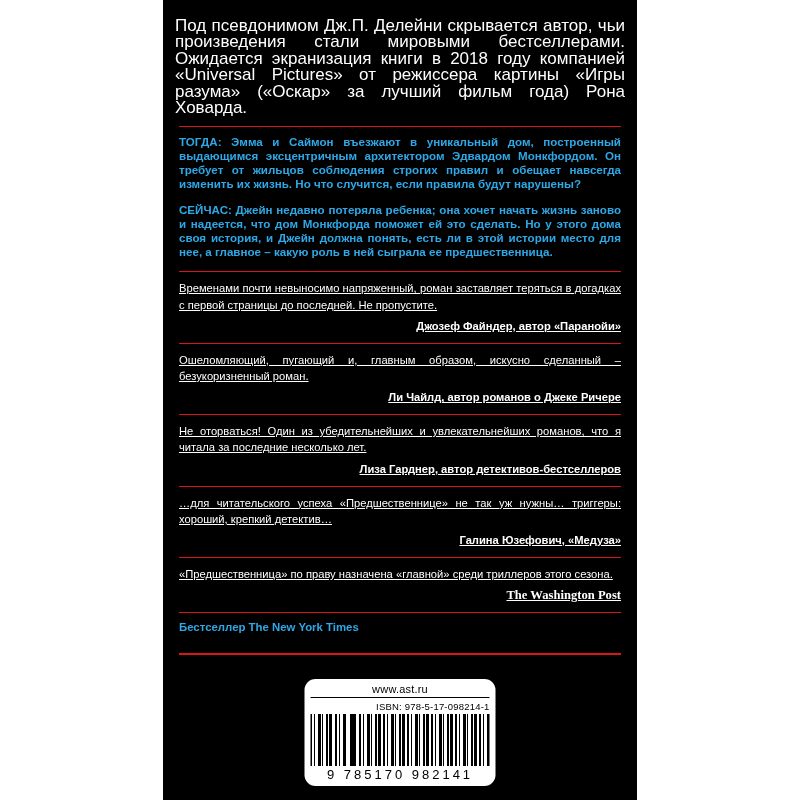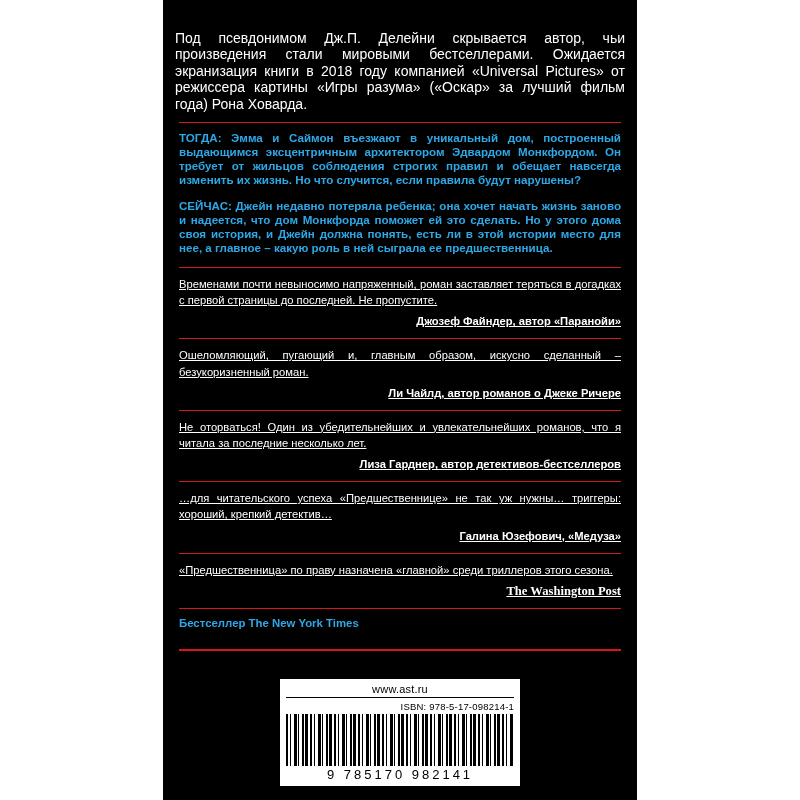--- a/index.html
+++ b/index.html
@@ -22,24 +22,24 @@
     top: 0px;
     width: 474px;
     height: 800px;
     background: #000000;
     box-sizing: border-box;
     padding: 14px 12px 0 12px;
     color: #ffffff;
     overflow: hidden;
   }
   .block {
-    font-size: 14px;
+    font-size: 17px;
     line-height: 16.4px;
     text-align: justify;
-    margin: 16px 0 10px 0;
+    margin: 4px 0 10px 0;
   }
   .rule {
     height: 1px;
     background: #d81616;
     margin: 0 4px 8px 4px;
   }
   .synopsis {
     color: #2ea8e6;
     font-weight: bold;
     text-align: justify;
@@ -76,26 +76,27 @@
   .bottom-rule {
     height: 2px;
     background: #d81616;
     margin: 0 4px 0 4px;
   }
   .barcode-area {
     position: absolute;
     left: 50%;
     transform: translateX(-50%);
     bottom: 14px;
-    width: 240px;
+    width: 191px;
     background: #ffffff;
     color: #000000;
     padding: 4px 6px 4px 6px;
     box-sizing: border-box;
     text-align: center;
+    border-radius: 11px;
   }
   .site {
     font-size: 11px;
     color: #000000;
     border-bottom: 1px solid #000000;
     padding-bottom: 2px;
     margin-bottom: 3px;
     letter-spacing: 0.2px;
   }
   .isbn-line {

